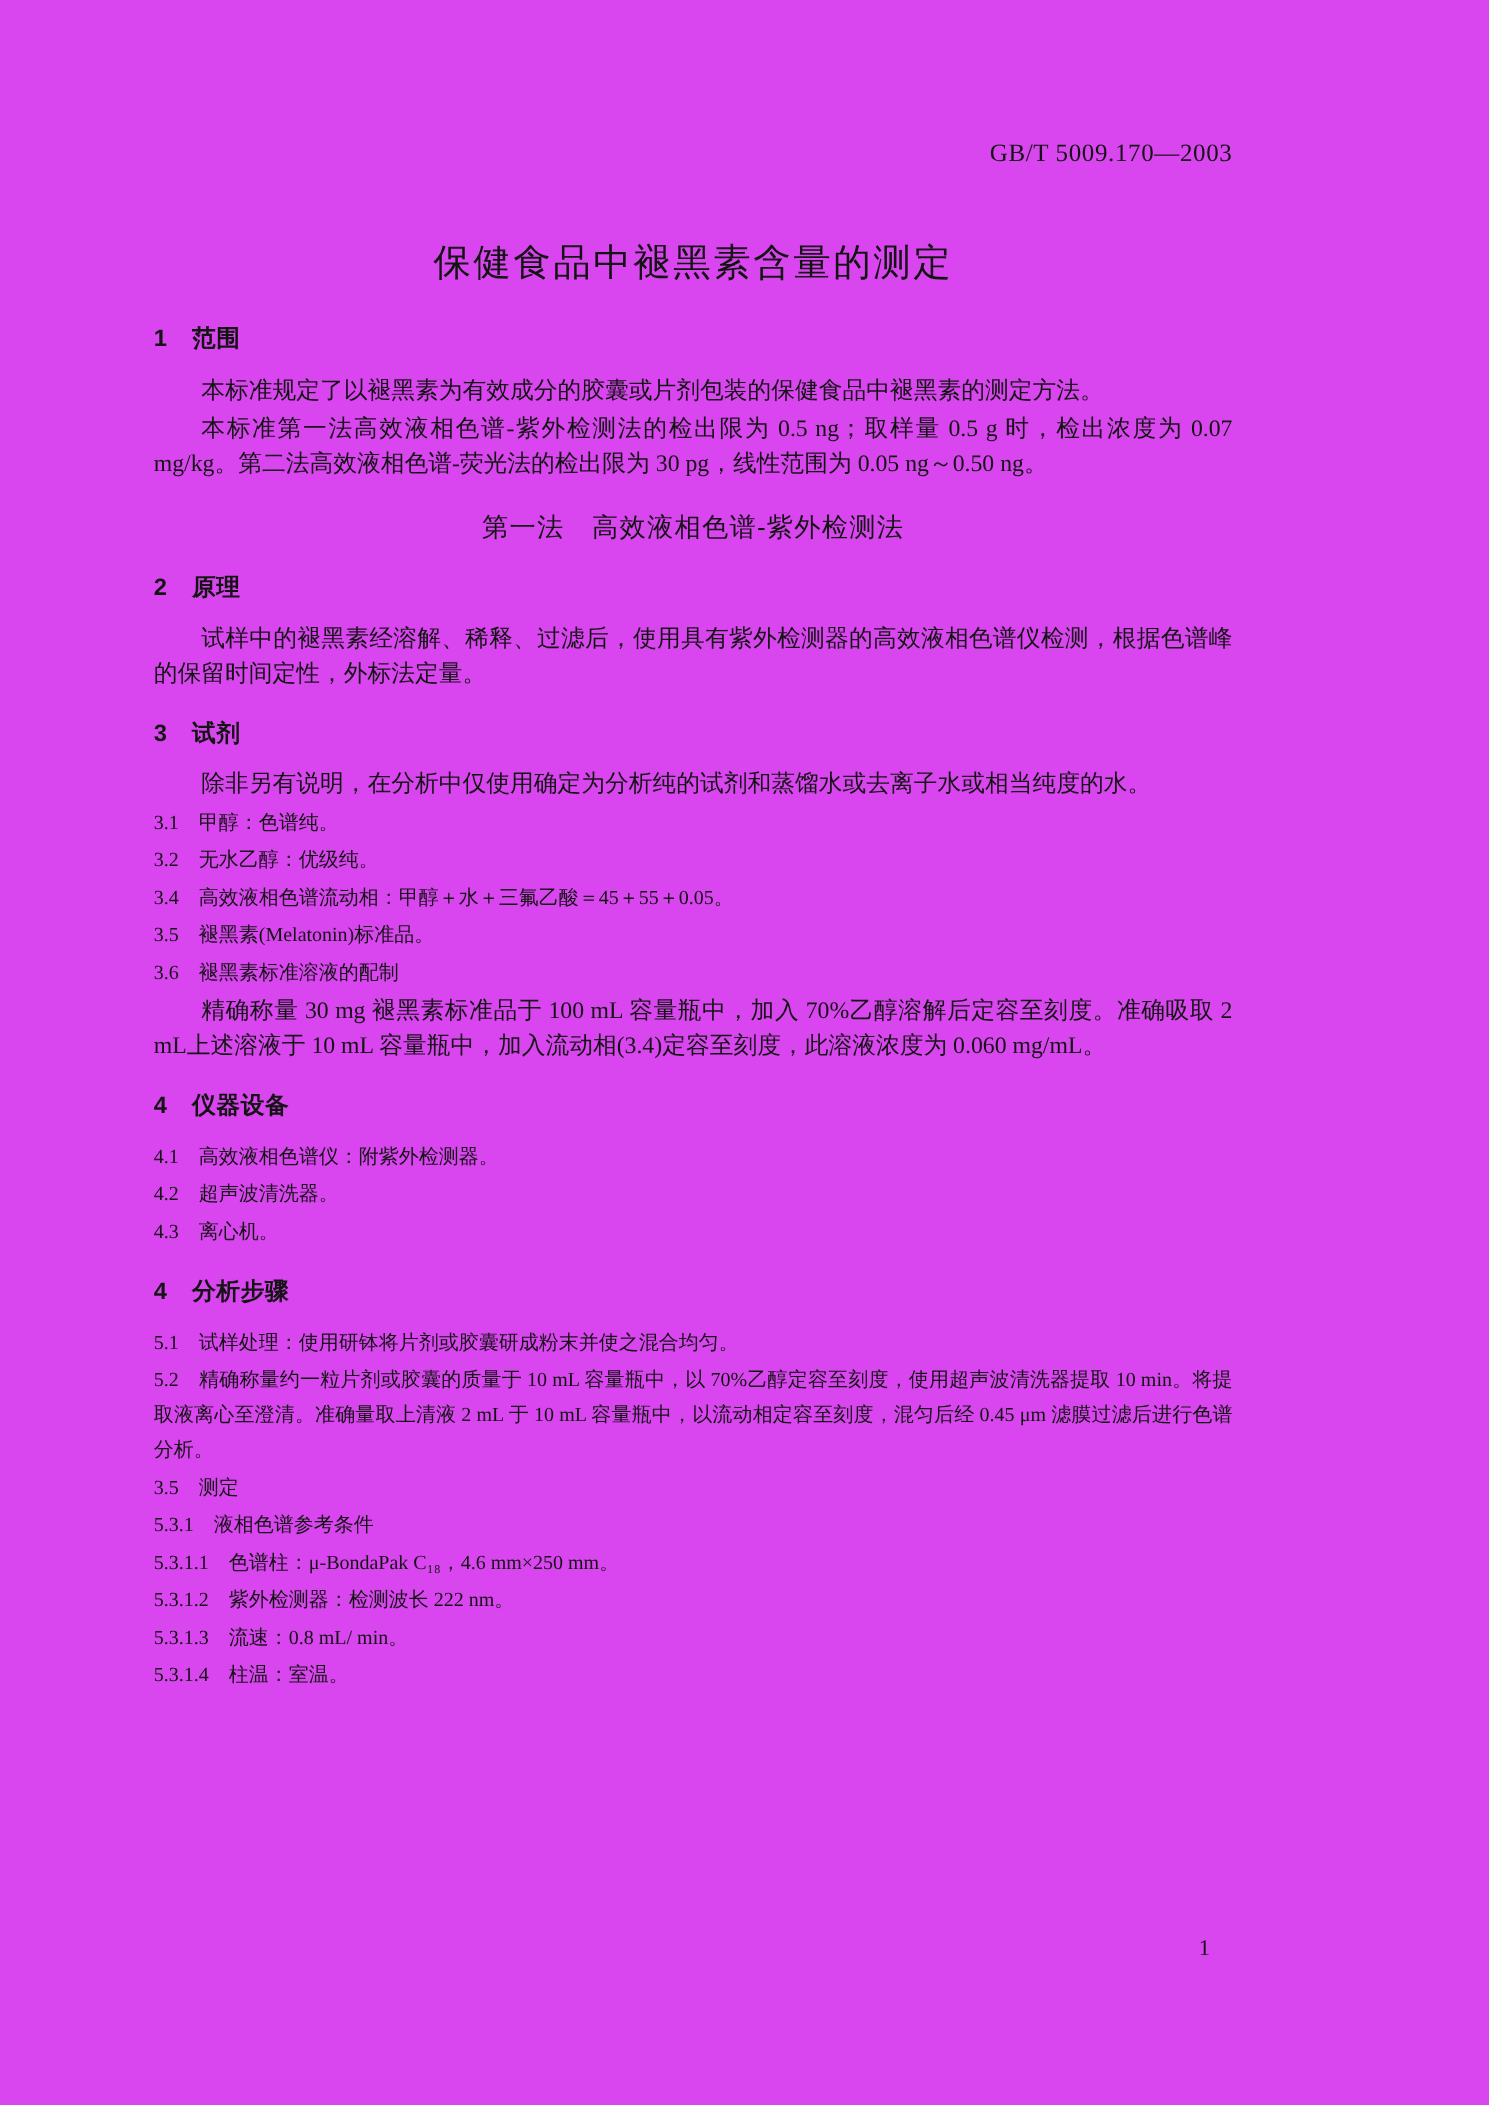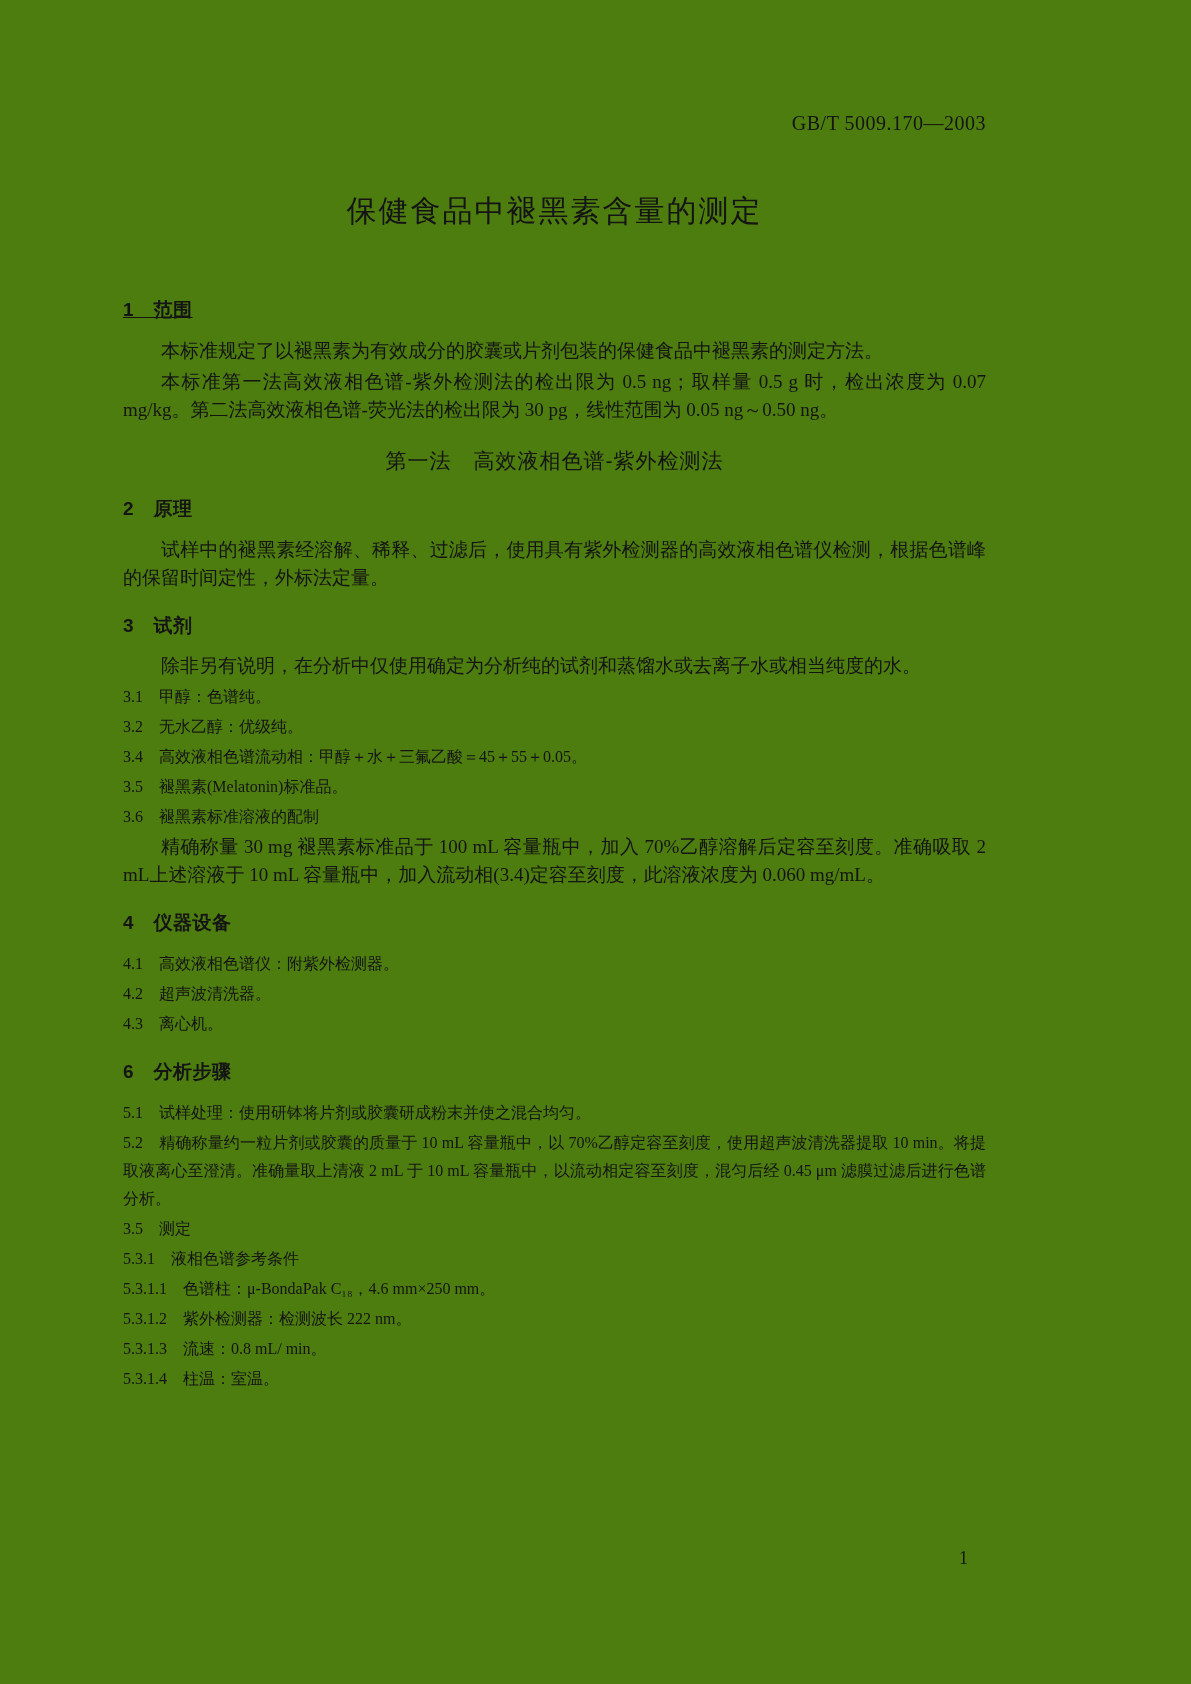--- a/index.html
+++ b/index.html
@@ -1,37 +1,37 @@
 <!DOCTYPE html>
 <html><head>
 <meta charset="utf-8">
 <style>
   * { box-sizing: border-box; }
   html, body { margin: 0; padding: 0; background: #e9e9e9; }
   .page {
     width: 1191px; height: 1684px; margin: 0 auto; position: relative;
-    background: #4d7c0f; color: #141414; overflow: hidden;
+    background: #d946ef; color: #141414; overflow: hidden;
     font-family: "Liberation Serif", "DejaVu Serif", serif;
   }
   .content { position: absolute; left: 123px; top: 0; width: 863px; }
   .doc-number {
     margin: 112px 0 0; text-align: right;
     font-size: 20px; letter-spacing: 0.5px; font-weight: 500;
   }
   .doc-title {
     margin: 56px 0 0; text-align: center;
     font-family: "Liberation Sans", "DejaVu Sans", sans-serif;
     font-size: 30px; font-weight: 400; letter-spacing: 2px; line-height: 1.3;
   }
   .sec-heading {
     margin: 22px 0 14px;
     font-family: "Liberation Sans", "DejaVu Sans", sans-serif;
     font-size: 19px; font-weight: 700; letter-spacing: 0.5px; line-height: 1.3;
   }
-  .sec-heading.first { margin-top: 68px; text-decoration: underline; }
+  .sec-heading.first { margin-top: 30px; }
   .method-title {
     margin: 22px 0 6px; text-align: center;
     font-family: "Liberation Sans", "DejaVu Sans", sans-serif;
     font-size: 21px; font-weight: 400; letter-spacing: 1px; line-height: 1.4;
   }
   .para {
     margin: 0 0 3px; font-size: 19px; line-height: 28px;
     text-indent: 2em; text-align: justify;
   }
   .item {
@@ -68,21 +68,21 @@
     <p class="item">3.4　高效液相色谱流动相：甲醇＋水＋三氟乙酸＝45＋55＋0.05。</p>
     <p class="item">3.5　褪黑素(Melatonin)标准品。</p>
     <p class="item">3.6　褪黑素标准溶液的配制</p>
     <p class="para">精确称量 30 mg 褪黑素标准品于 100 mL 容量瓶中，加入 70%乙醇溶解后定容至刻度。准确吸取 2 mL上述溶液于 10 mL 容量瓶中，加入流动相(3.4)定容至刻度，此溶液浓度为 0.060 mg/mL。</p>
 
     <h2 class="sec-heading">4　仪器设备</h2>
     <p class="item">4.1　高效液相色谱仪：附紫外检测器。</p>
     <p class="item">4.2　超声波清洗器。</p>
     <p class="item">4.3　离心机。</p>
 
-    <h2 class="sec-heading">6　分析步骤</h2>
+    <h2 class="sec-heading">4　分析步骤</h2>
     <p class="item">5.1　试样处理：使用研钵将片剂或胶囊研成粉末并使之混合均匀。</p>
     <p class="item">5.2　精确称量约一粒片剂或胶囊的质量于 10 mL 容量瓶中，以 70%乙醇定容至刻度，使用超声波清洗器提取 10 min。将提取液离心至澄清。准确量取上清液 2 mL 于 10 mL 容量瓶中，以流动相定容至刻度，混匀后经 0.45 μm 滤膜过滤后进行色谱分析。</p>
     <p class="item">3.5　测定</p>
     <p class="item">5.3.1　液相色谱参考条件</p>
     <p class="item">5.3.1.1　色谱柱：μ-BondaPak C₁₈，4.6 mm×250 mm。</p>
     <p class="item">5.3.1.2　紫外检测器：检测波长 222 nm。</p>
     <p class="item">5.3.1.3　流速：0.8 mL/ min。</p>
     <p class="item">5.3.1.4　柱温：室温。</p>
 
   </div>

